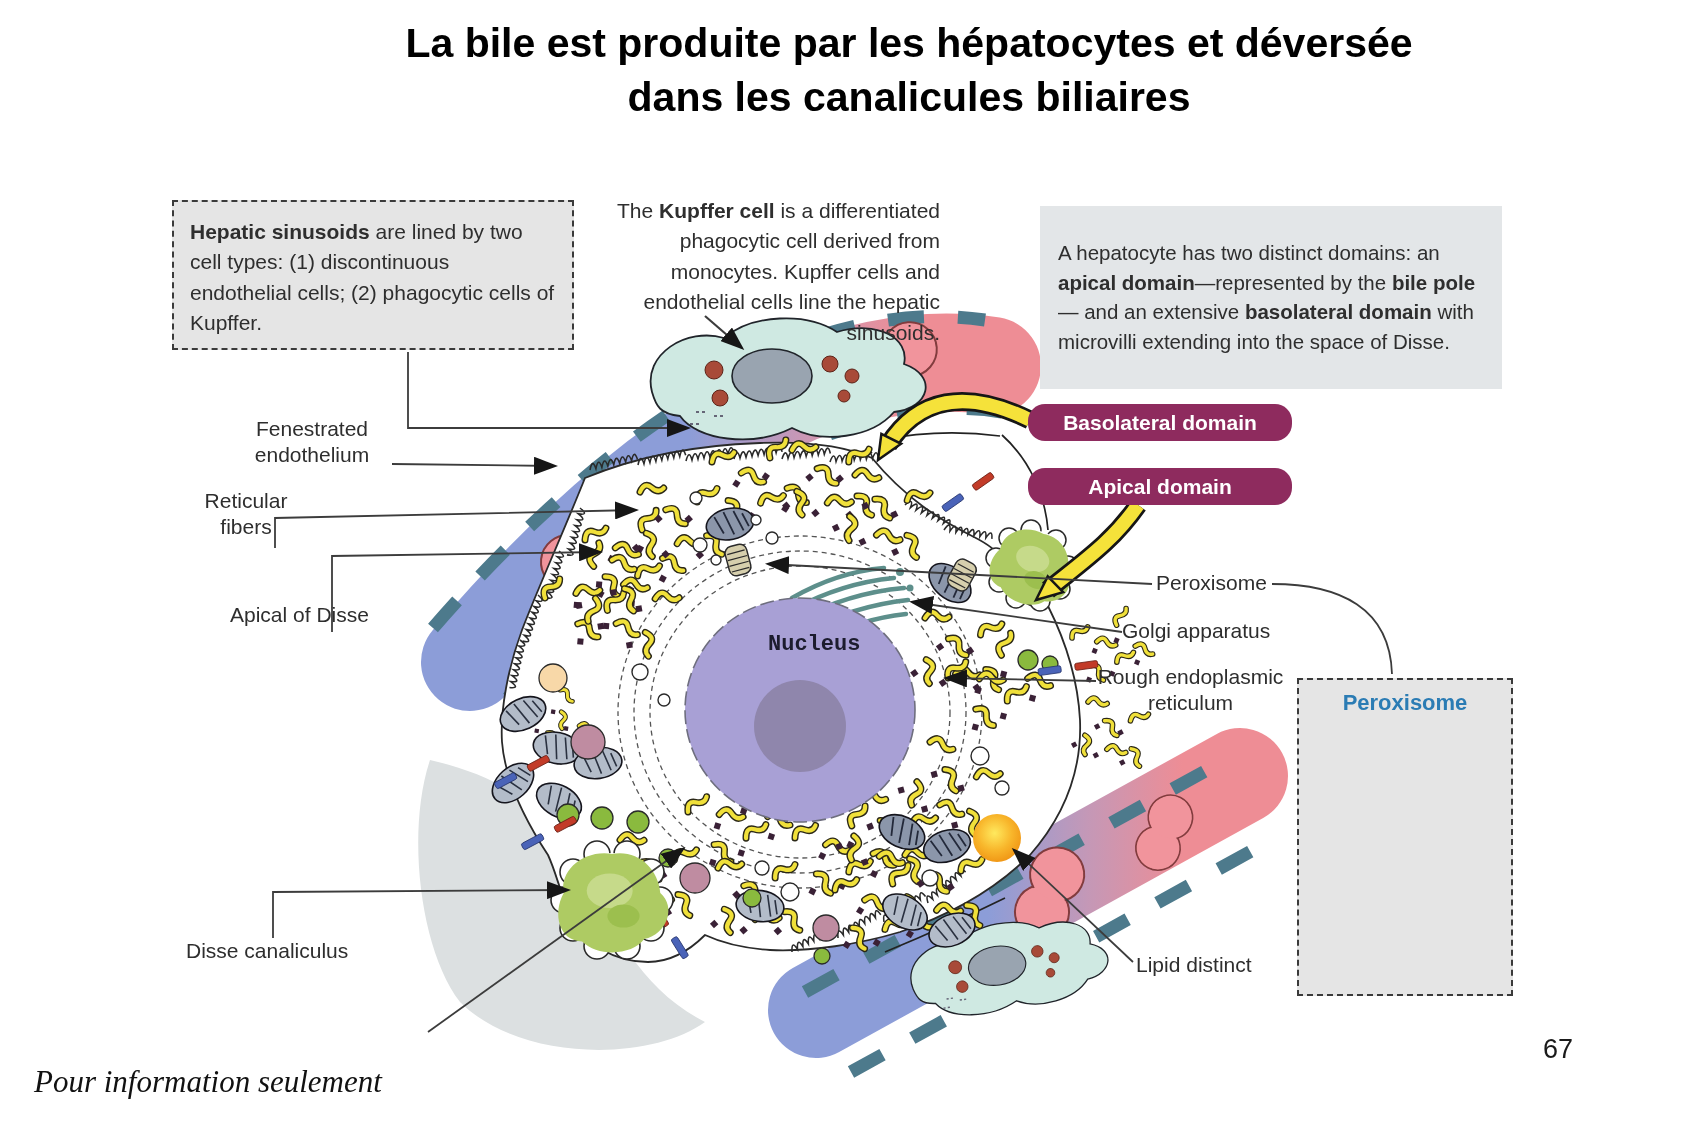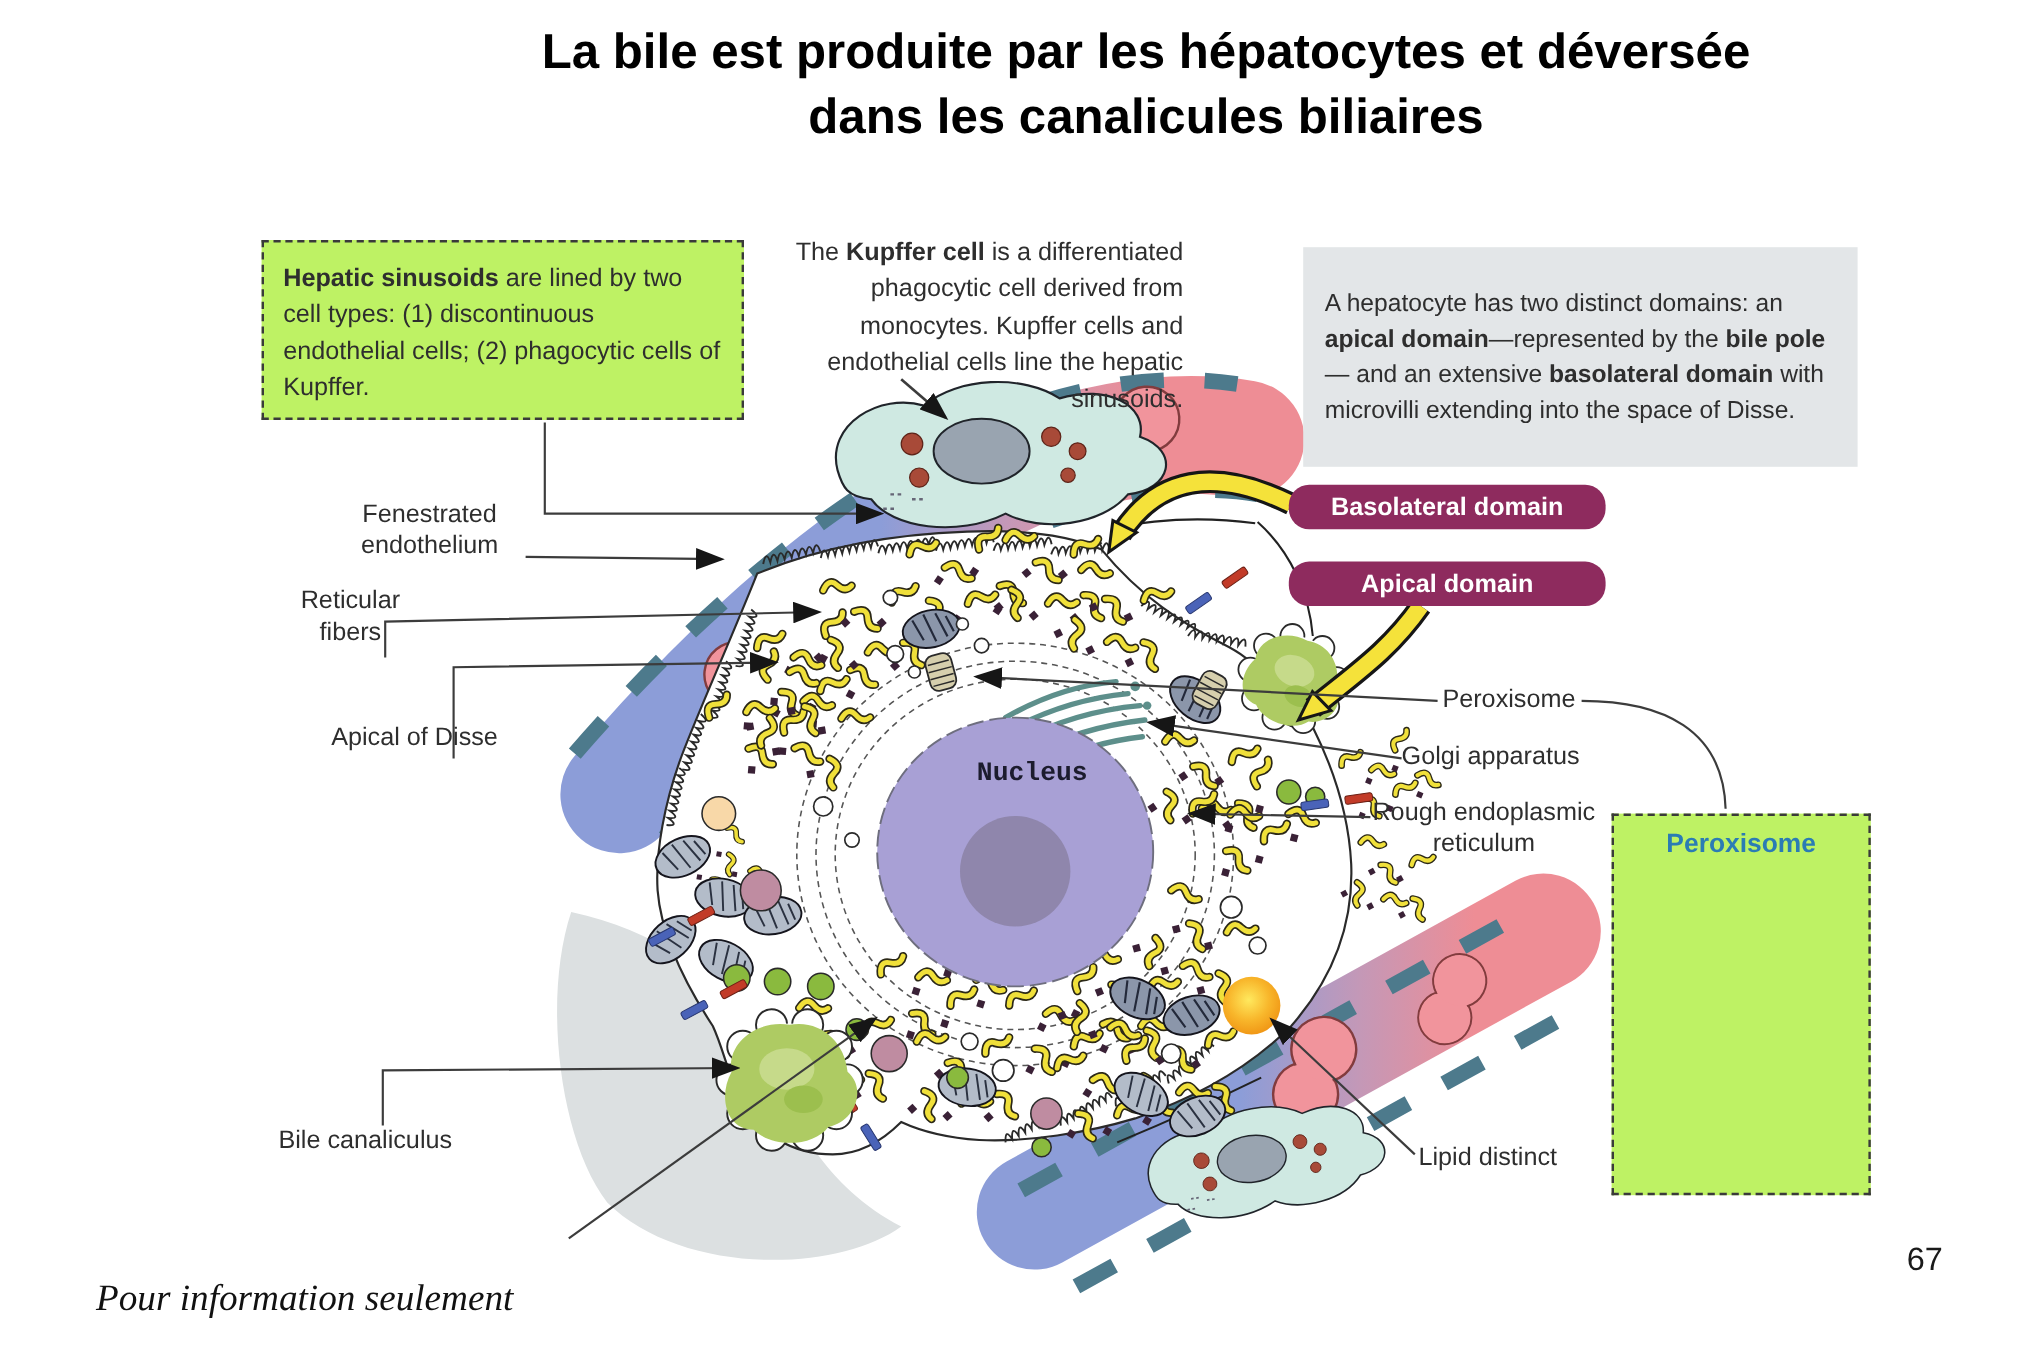--- a/index.html
+++ b/index.html
@@ -1,23 +1,23 @@
 <!DOCTYPE html>
 <html><head>
 <meta charset="utf-8">
 <style>
   html,body{margin:0;padding:0;background:#ffffff;}
   .stage{position:relative;width:1628px;height:1125px;background:#fff;overflow:hidden;
-         font-family:"Liberation Sans",sans-serif;color:#242424;margin-left:46px;}
+         font-family:"Liberation Sans",sans-serif;color:#242424;}
   svg.diagram{position:absolute;left:0;top:0;}
   .abs{position:absolute;}
   .title{left:130px;top:16px;width:1558px;text-align:center;font-size:41px;font-weight:bold;
          line-height:1.32;color:#000;}
   .infobox{font-size:21px;line-height:1.45;color:#2e2e2e;}
-  .dashedbox{border:2px dashed #3a3a3a;background:#bef264;box-sizing:border-box;}
+  .dashedbox{border:2px dashed #3a3a3a;background:#e5e5e5;box-sizing:border-box;}
   .hepaticbox{left:172px;top:200px;width:402px;height:150px;padding:15px 16px;}
   .kupfferblock{left:586px;top:196px;width:354px;text-align:right;}
   .graybox{left:1040px;top:206px;width:462px;background:#e3e6e8;padding:32px 18px;
            box-sizing:border-box;font-size:20.5px;}
   .b{font-weight:bold;}
   .badge{left:1028px;width:264px;height:37px;border-radius:17px;background:#8e2b5e;
          color:#fff;font-weight:bold;font-size:21px;text-align:center;line-height:37px;}
   .badge.baso{top:404px;}
   .badge.apic{top:468px;}
   .peroxbox{left:1297px;top:678px;width:216px;height:318px;padding:10px 12px;}
@@ -359,21 +359,21 @@
   <div class="abs badge baso">Basolateral domain</div>
   <div class="abs badge apic">Apical domain</div>
 
   <div class="abs dashedbox peroxbox">
     <div class="ptitle">Peroxisome</div>
   </div>
 
   <div class="abs lbl center" style="left:232px;top:416px;width:160px;text-align:center;">Fenestrated endothelium</div>
   <div class="abs lbl center" style="left:186px;top:488px;width:120px;">Reticular fibers</div>
   <div class="abs lbl" style="left:230px;top:602px;white-space:nowrap;">Apical of Disse</div>
-  <div class="abs lbl" style="left:186px;top:938px;white-space:nowrap;">Bile canaliculus</div>
+  <div class="abs lbl" style="left:186px;top:938px;white-space:nowrap;">Disse canaliculus</div>
   <div class="abs nucleuslbl">Nucleus</div>
   <div class="abs lbl" style="left:1156px;top:570px;white-space:nowrap;">Peroxisome</div>
   <div class="abs lbl" style="left:1122px;top:618px;white-space:nowrap;">Golgi apparatus</div>
   <div class="abs lbl center" style="left:1088px;top:664px;width:205px;">Rough endoplasmic reticulum</div>
   <div class="abs lbl" style="left:1136px;top:952px;white-space:nowrap;">Lipid distinct</div>
 
   <div class="abs footnote">Pour information seulement</div>
   <div class="abs pagenum">67</div>
 
 </div>

